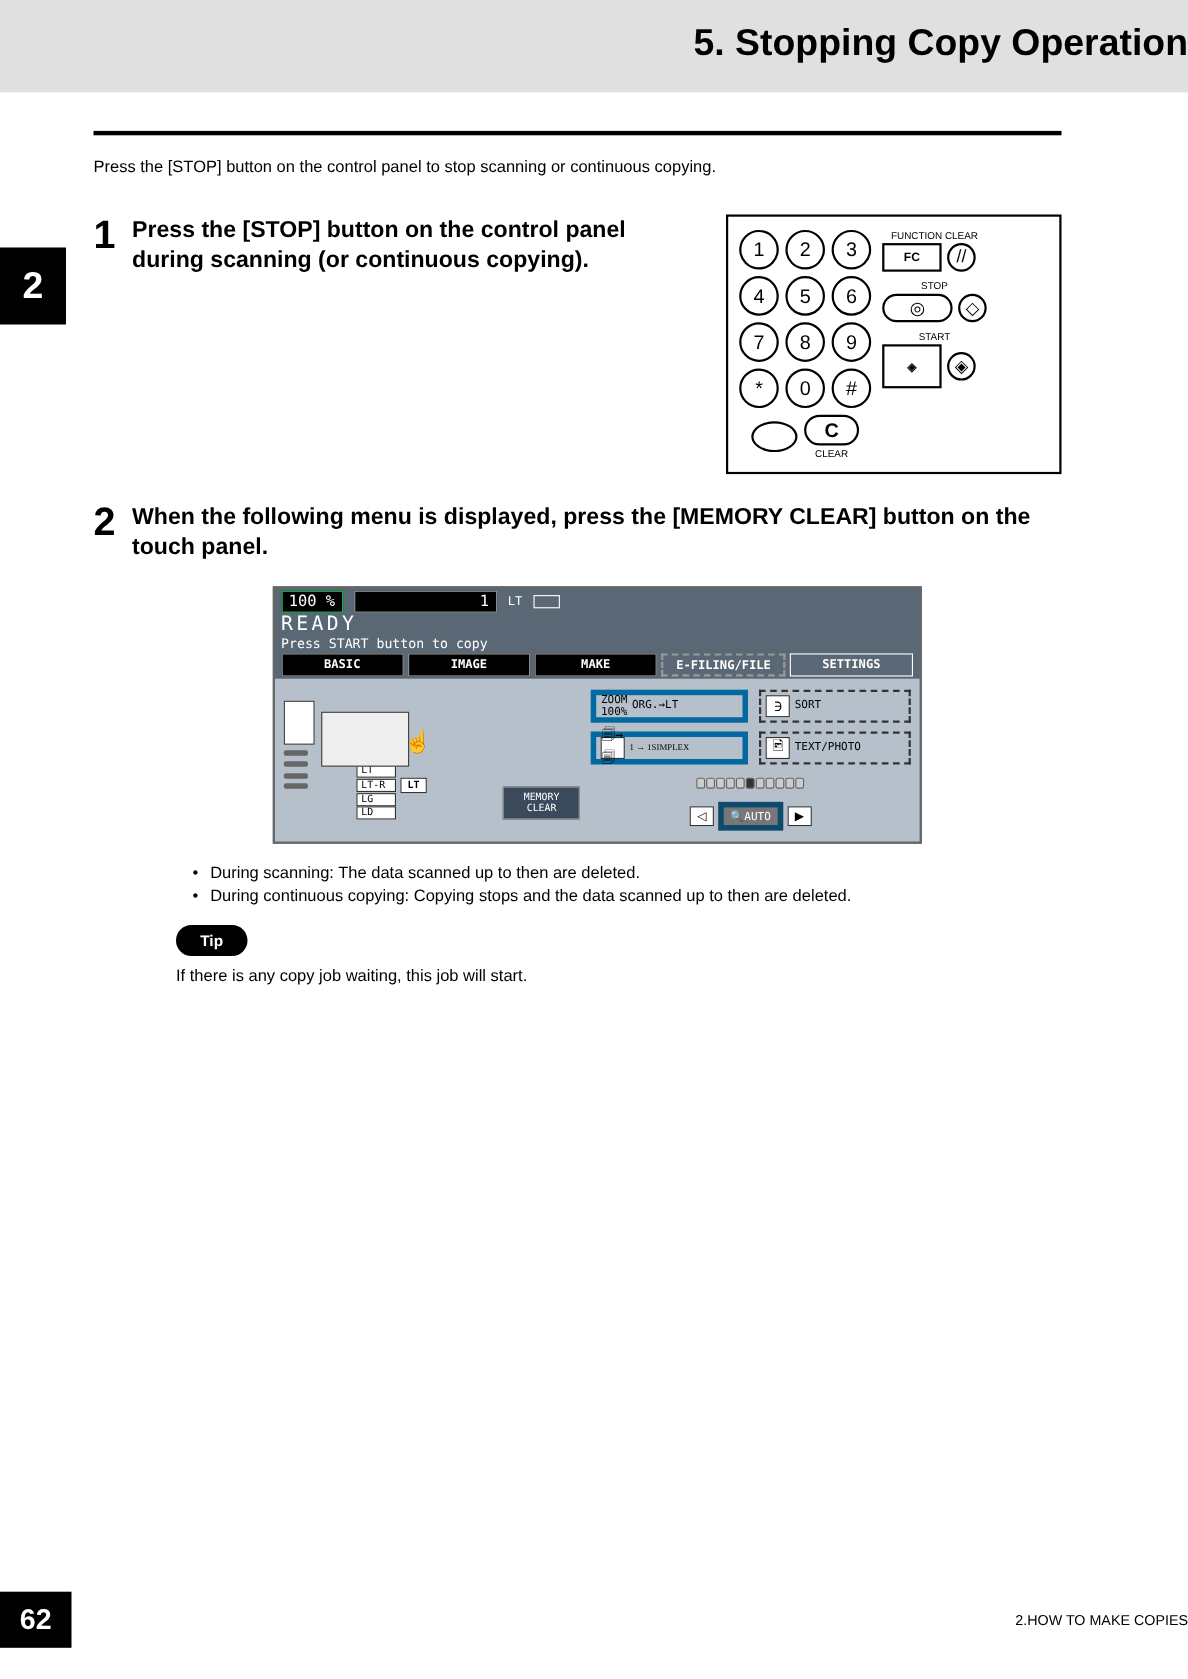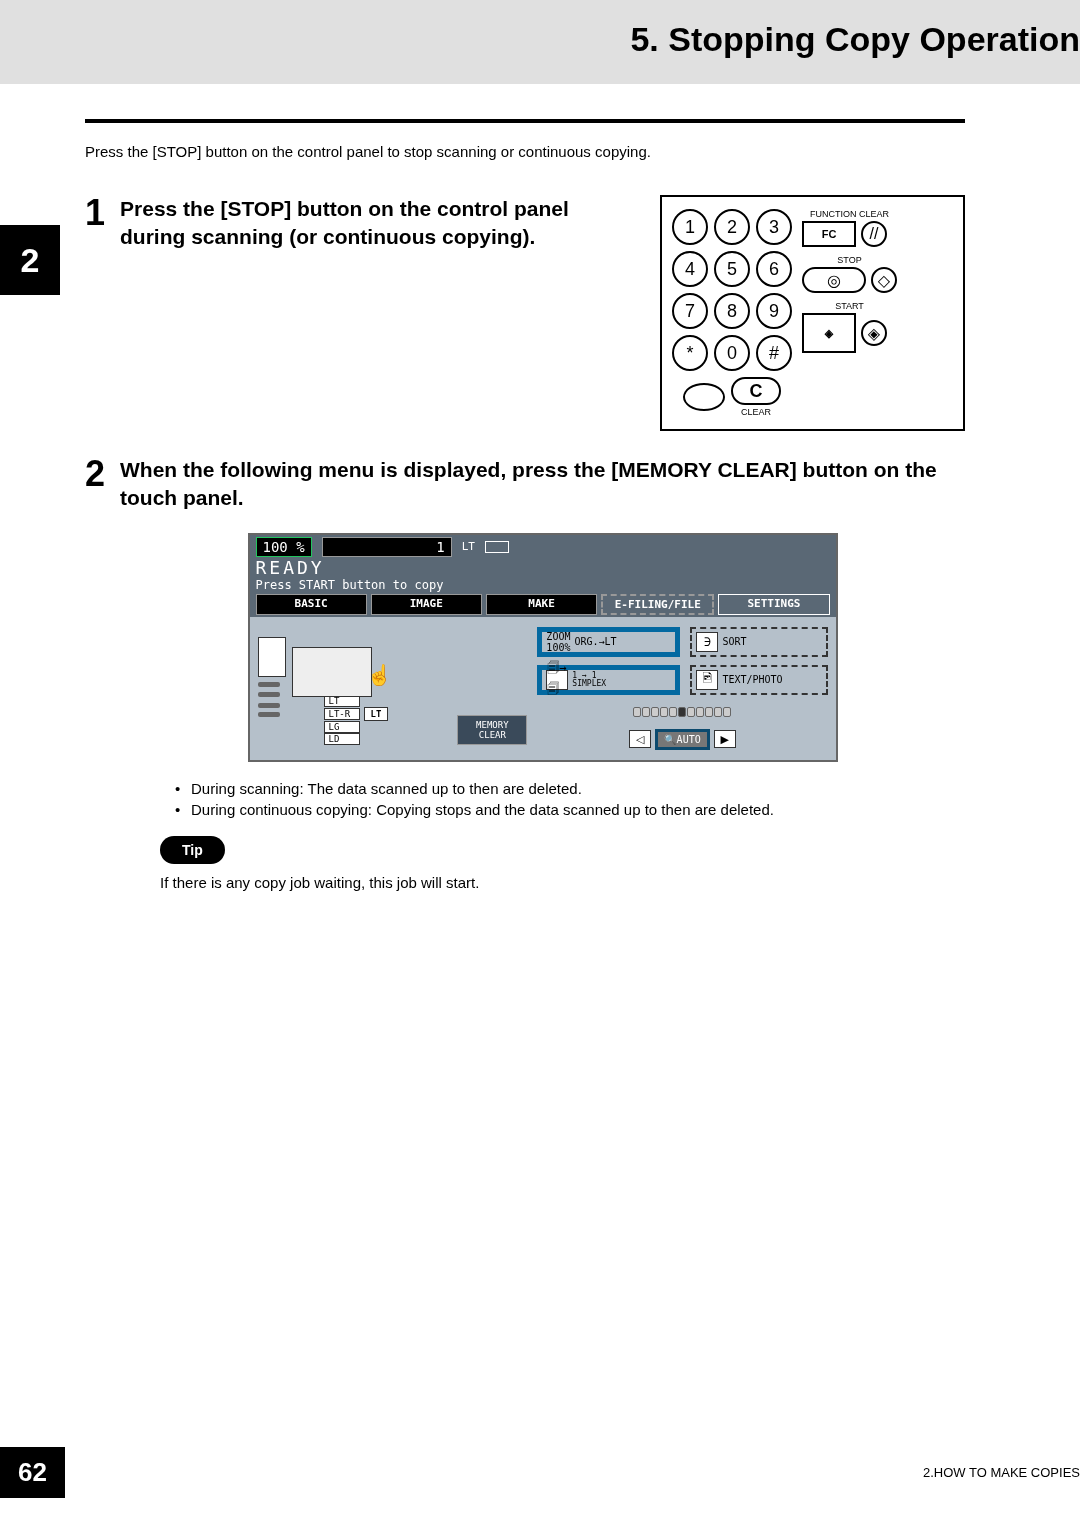--- a/index.html
+++ b/index.html
@@ -134,32 +134,32 @@
     .tp-lt-badge { border: 1px solid #333; background: #fff; font-size: 9px; font-family: monospace; padding: 1px 6px; font-weight: bold; }
     .tp-col-right { flex: 1.3; display: flex; flex-direction: column; gap: 8px; }
     .tp-row { display: flex; gap: 10px; }
     .tp-info-box {
       border: 5px solid #0369a1; background: #b5c0ca; padding: 2px 4px;
       font-size: 10px; font-family: monospace; flex: 1; height: 30px;
       display: flex; align-items: center; gap: 4px;
     }
     .tp-info-box.dash { border: 2px dashed #333; }
     .tp-info-icon { width: 22px; height: 20px; border: 1px solid #333; background: #fff; font-size: 12px; display: inline-flex; align-items: center; justify-content: center; }
-    .tp-simplex-stack { display:flex; flex-direction:column; font-size:8px; line-height:1; }
+    .tp-simplex-stack { display:flex; flex-direction:row; font-size:8px; line-height:1;font-family:Liberation Serif, serif; }
     .tp-memclr {
       background: #3a4a5a; color: #fff; font-size: 9px; font-family: monospace;
       border: 1px solid #999; padding: 4px 2px; width: 70px; text-align: center;
       align-self: flex-end; margin-right: -2px;
     }
     .tp-density-row { display: flex; gap: 4px; align-items: center; justify-content: center; margin-top: 4px; }
     .tp-dens-ticks { display: flex; gap: 1px; }
     .tp-dens-tick { width: 8px; height: 10px; background: #ccc; border: 1px solid #666; border-radius: 2px; }
     .tp-dens-tick.mark { background: #333; }
     .tp-arrow { border: 1px solid #333; background: #fff; width: 22px; height: 18px; display: inline-flex; align-items: center; justify-content: center; font-size: 11px; }
-    .tp-auto { border: 3px solid #0c4a6e; background: #777; color: #fff; font-size: 10px; font-family: monospace; padding: 2px 6px; }
+    .tp-auto { border: 5px solid #0c4a6e; background: #777; color: #fff; font-size: 10px; font-family: monospace; padding: 2px 6px; }
     .bullets { margin: 8px 0 18px 55px; }
     .bullets li { font-size: 15px; margin-bottom: 4px; list-style: none; position: relative; padding-left: 16px; }
     .bullets li:before { content: "•"; position: absolute; left: 0; }
     .tip-badge {
       background: #000; color: #fff; font-size: 14px; padding: 6px 22px;
       border-radius: 16px; display: inline-block; margin-left: 40px; margin-bottom: 10px; font-weight: bold;
     }
     .tip-text { font-size: 15px; margin-left: 40px; }
     .footer {
       position: absolute; bottom: 28px; left: 0; width: 100%;

